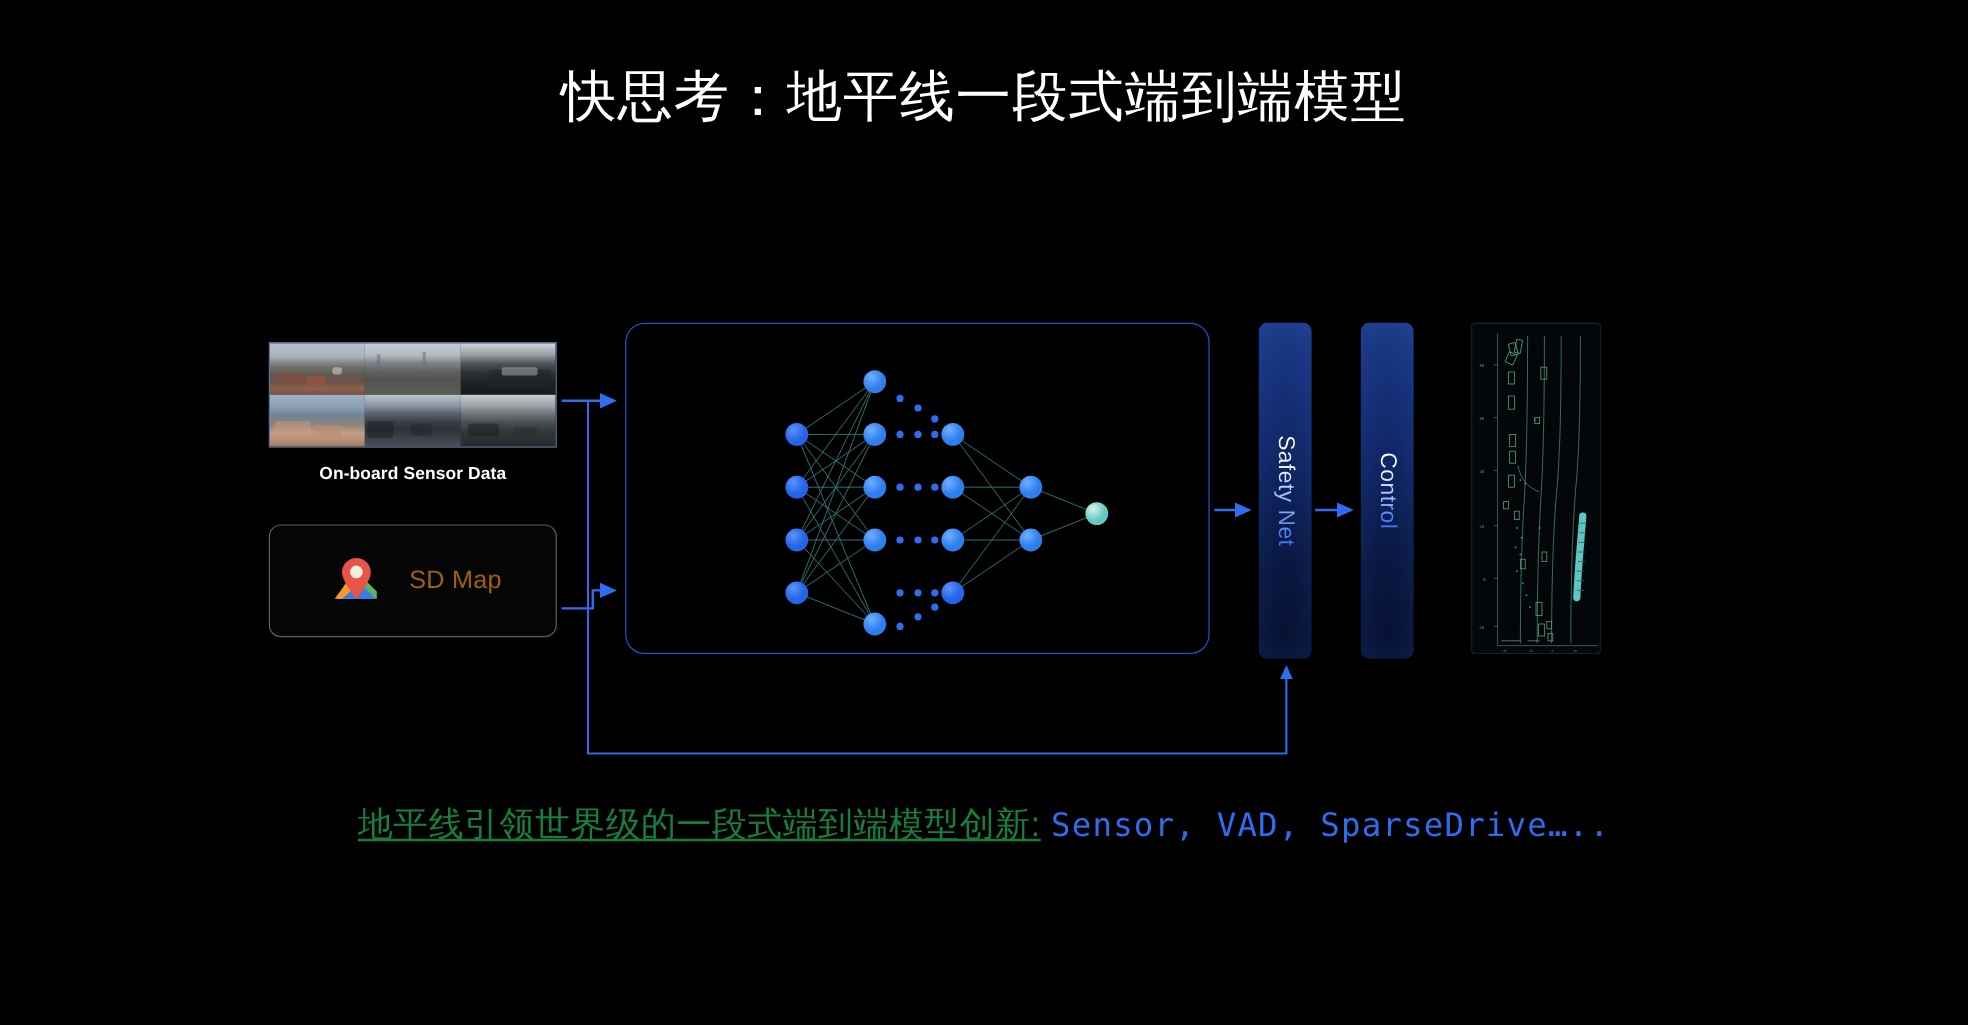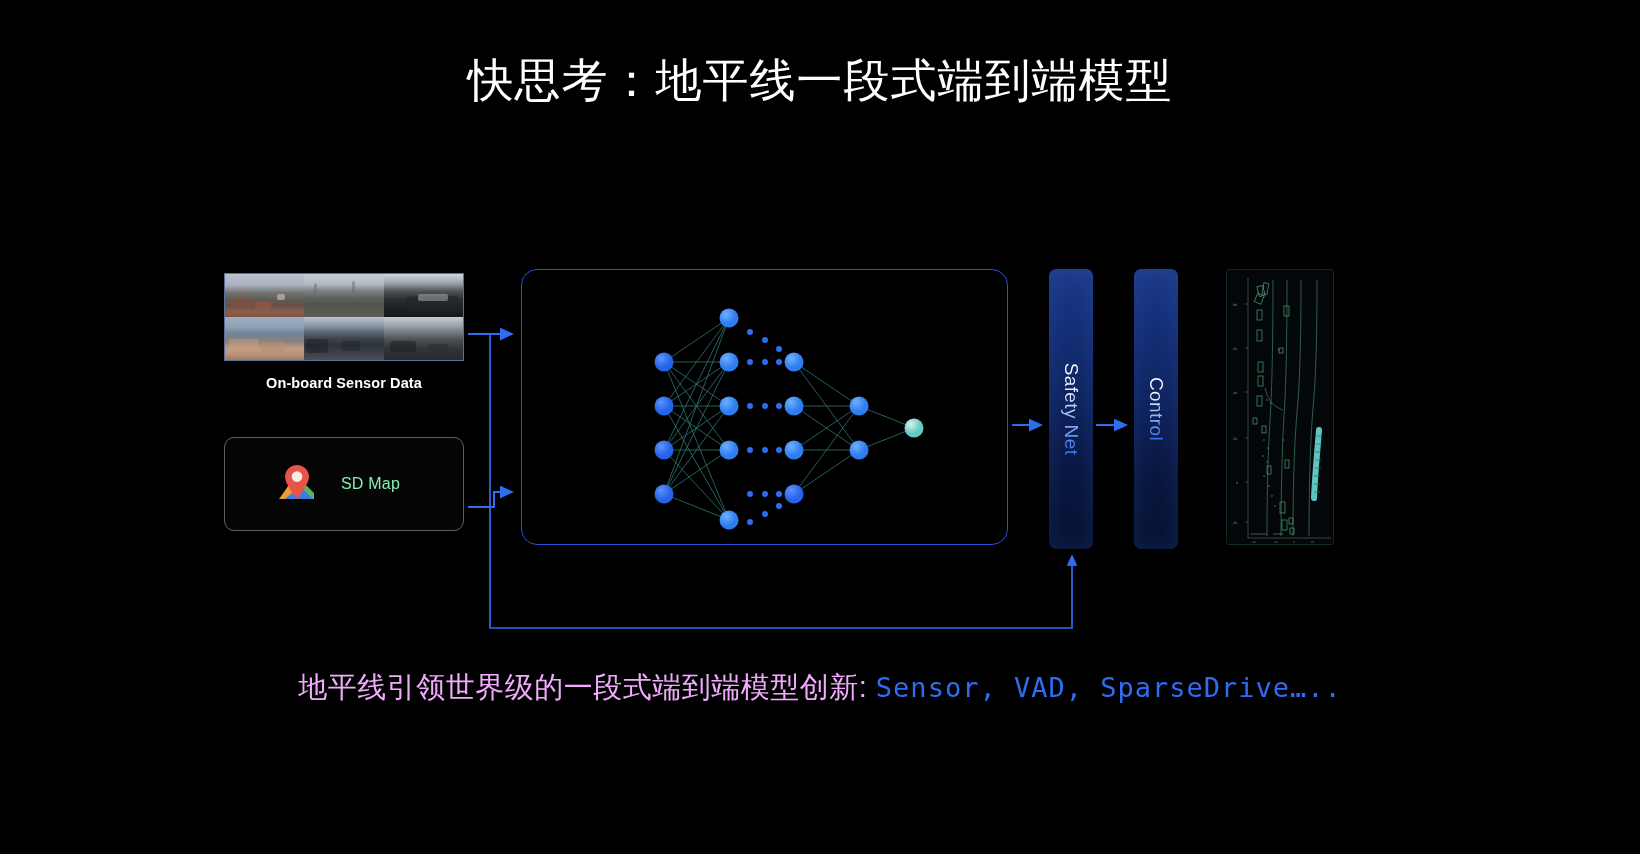--- a/index.html
+++ b/index.html
@@ -18,21 +18,21 @@
     text-align: center;
     color: #ffffff;
     font-size: 46px;
     font-weight: 400;
     letter-spacing: 1px;
     line-height: 1.25;
     white-space: nowrap;
   }
 
   
-  .sensor-block { position: absolute; left: 224px; top: 273px; width: 240px; }
+  .sensor-block { position: absolute; left: 224px; top: 285px; width: 240px; }
   .sensor-grid {
     width: 240px; height: 88px;
     display: grid;
     grid-template-columns: 1fr 1fr 1fr;
     grid-template-rows: 1fr 1fr;
     border: 1px solid #5b6f9a;
     overflow: hidden;
     background:#2a2a2a;
   }
   .cam { position: relative; overflow: hidden; }
@@ -65,21 +65,21 @@
     position: absolute; left: 224px; top: 437px;
     width: 240px; height: 94px;
     border: 1px solid #5e5e5e;
     border-radius: 10px;
     background: #050505;
     display: flex; align-items: center;
     padding-left: 50px; gap: 22px;
   }
   .map-icon { position: relative; width: 44px; height: 42px; flex: none; }
   .map-icon svg { display:block; width:44px; height:42px; }
-  .sdmap-label { color:#86efac; font-size: 16px; letter-spacing:.2px; }
+  .sdmap-label { color:#a16207; font-size: 21px; letter-spacing:.2px; }
 
   
   .model-box {
     position: absolute; left: 521px; top: 269px;
     width: 487px; height: 276px;
     border: 1.4px solid #2a4fd8;
     border-radius: 16px;
     background: #000;
   }
   .nn-svg { position:absolute; left:0; top:0; width:487px; height:276px; }
@@ -122,21 +122,21 @@
   .conn-svg { position: absolute; left:0; top:0; width:1640px; height:854px; pointer-events:none; }
 
   
   .caption {
     position: absolute; left: 0; top: 668px; width: 1640px;
     text-align: center;
     font-size: 29px;
     white-space: nowrap;
     letter-spacing: .5px;
   }
-  .caption .cn { color: #f0abfc; }
+  .caption .cn { color: #15803d; text-decoration: underline; }
   .caption .en { color: #2f6df0; font-family: "DejaVu Sans Mono", monospace; font-size:27px; letter-spacing:1px; }
 </style>
 </head>
 <body>
 
 <div id="stage">
 
   <div class="slide-title">快思考：地平线一段式端到端模型</div>
 
   <svg class="conn-svg" viewBox="0 0 1640 854">

